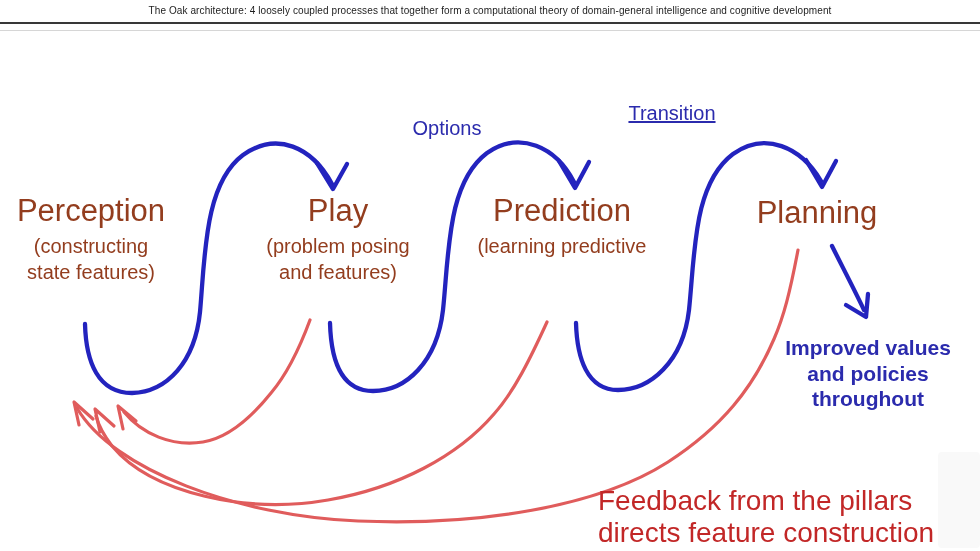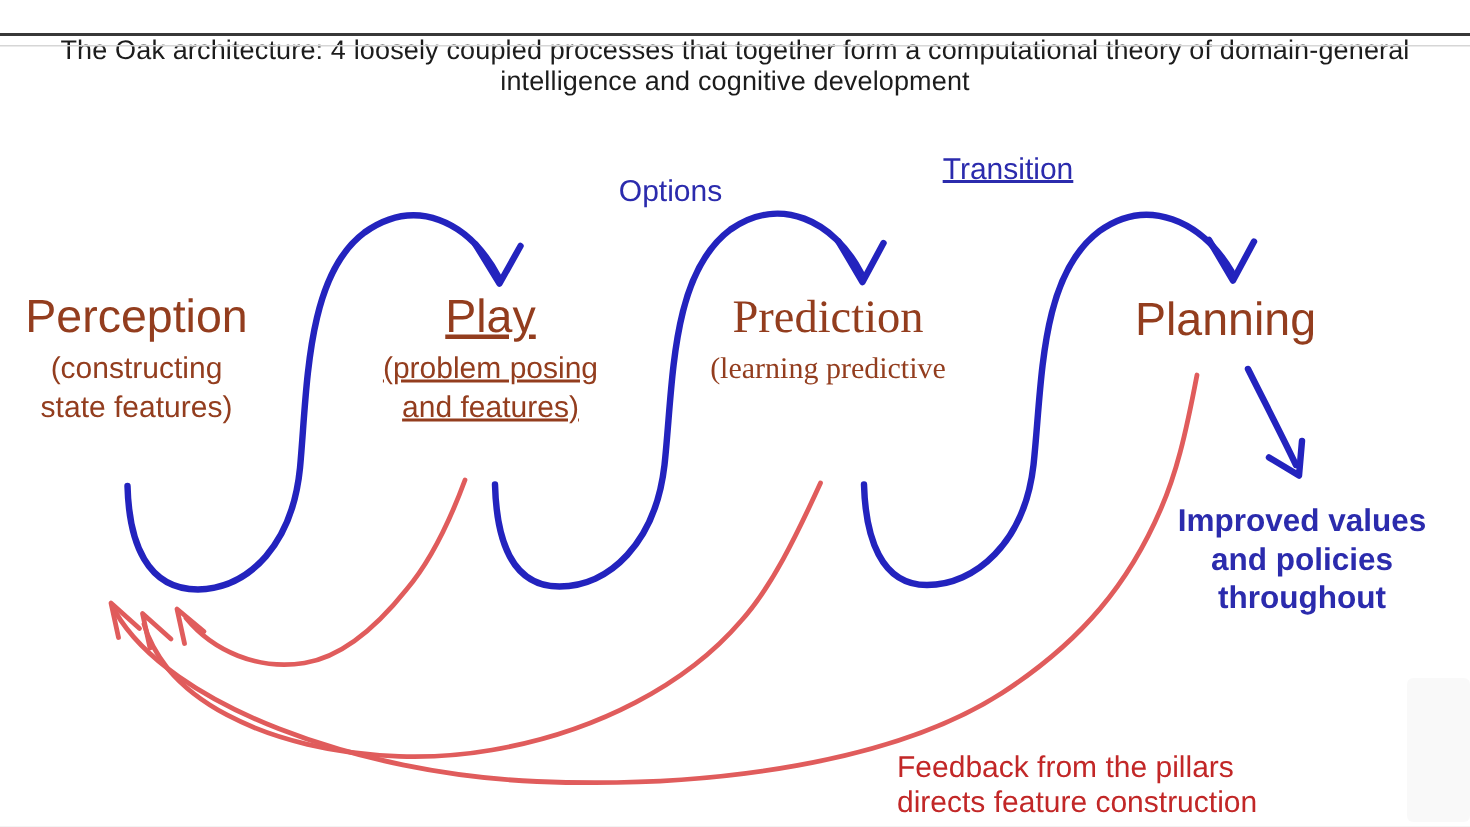--- a/index.html
+++ b/index.html
@@ -10,21 +10,21 @@
     --red-text:#c22727;
     --title-color:#1c1c1c;
   }
   html,body{margin:0;padding:0;background:#e9e9e9;}
   .stage{
     position:relative;width:980px;height:551px;background:#ffffff;
     overflow:hidden;font-family:"Liberation Sans",sans-serif;
   }
   .slide-title{
     position:absolute;top:5px;left:0;width:100%;text-align:center;
-    font-size:18px;color:var(--title-color);letter-spacing:.1px;margin-top:18px;
+    font-size:10px;color:var(--title-color);letter-spacing:.1px;
   }
   .rule-dark{position:absolute;top:22px;left:0;width:100%;height:2px;background:#383838;}
   .rule-light{position:absolute;top:30px;left:0;width:100%;height:1px;background:#d6d6d6;}
   .arrow-layer{position:absolute;top:0;left:0;width:980px;height:551px;}
   .arrow-layer path{fill:none;stroke-linecap:round;stroke-linejoin:round;}
   .blue-line{stroke:var(--blue-stroke);stroke-width:4.3px;}
   .red-line{stroke:var(--red-arrow);stroke-width:3.2px;}
   .pillar{position:absolute;text-align:center;color:var(--brown);}
   .pillar-heading{font-size:31px;line-height:1.15;white-space:nowrap;}
   .pillar-sub{font-size:20px;line-height:1.32;margin-top:4px;}
@@ -34,31 +34,31 @@
     font-size:20px;line-height:1.2;
   }
   .flow-label span{display:block;white-space:nowrap;}
   .outcome-label{
     position:absolute;text-align:center;color:var(--blue-text);
     font-size:21px;line-height:1.22;
   }
   .outcome-label span{display:block;white-space:nowrap;font-weight:bold;}
   .feedback-label{
     position:absolute;text-align:left;color:var(--red-text);
-    font-size:20px;line-height:1.15;margin-top:16px;
+    font-size:28px;line-height:1.15;
   }
   .feedback-label span{display:block;white-space:nowrap;}
   .watermark{
     position:absolute;left:938px;top:452px;width:42px;height:96px;
     background:rgba(150,150,150,0.06);border-radius:4px;
   }
   
   .pillar-perception{left:-19px;top:193px;width:220px;}
-  .pillar-play{left:217px;top:193px;width:220px;text-decoration:underline;}
-  .pillar-prediction{left:432px;top:193px;width:240px;font-family:Liberation Serif, serif;}
+  .pillar-play{left:228px;top:193px;width:220px;}
+  .pillar-prediction{left:442px;top:193px;width:240px;}
   .pillar-planning{left:707px;top:195px;width:220px;}
   
   .label-state-features{left:116px;top:96px;width:160px;}
   .label-options{left:367px;top:116px;width:160px;}
   .label-transition-models{left:592px;top:101px;width:160px;text-decoration:underline;}
   .label-outcome{left:758px;top:335px;width:220px;}
   .label-feedback{left:598px;top:485px;width:300px;}
 </style>
 </head>
 <body>

